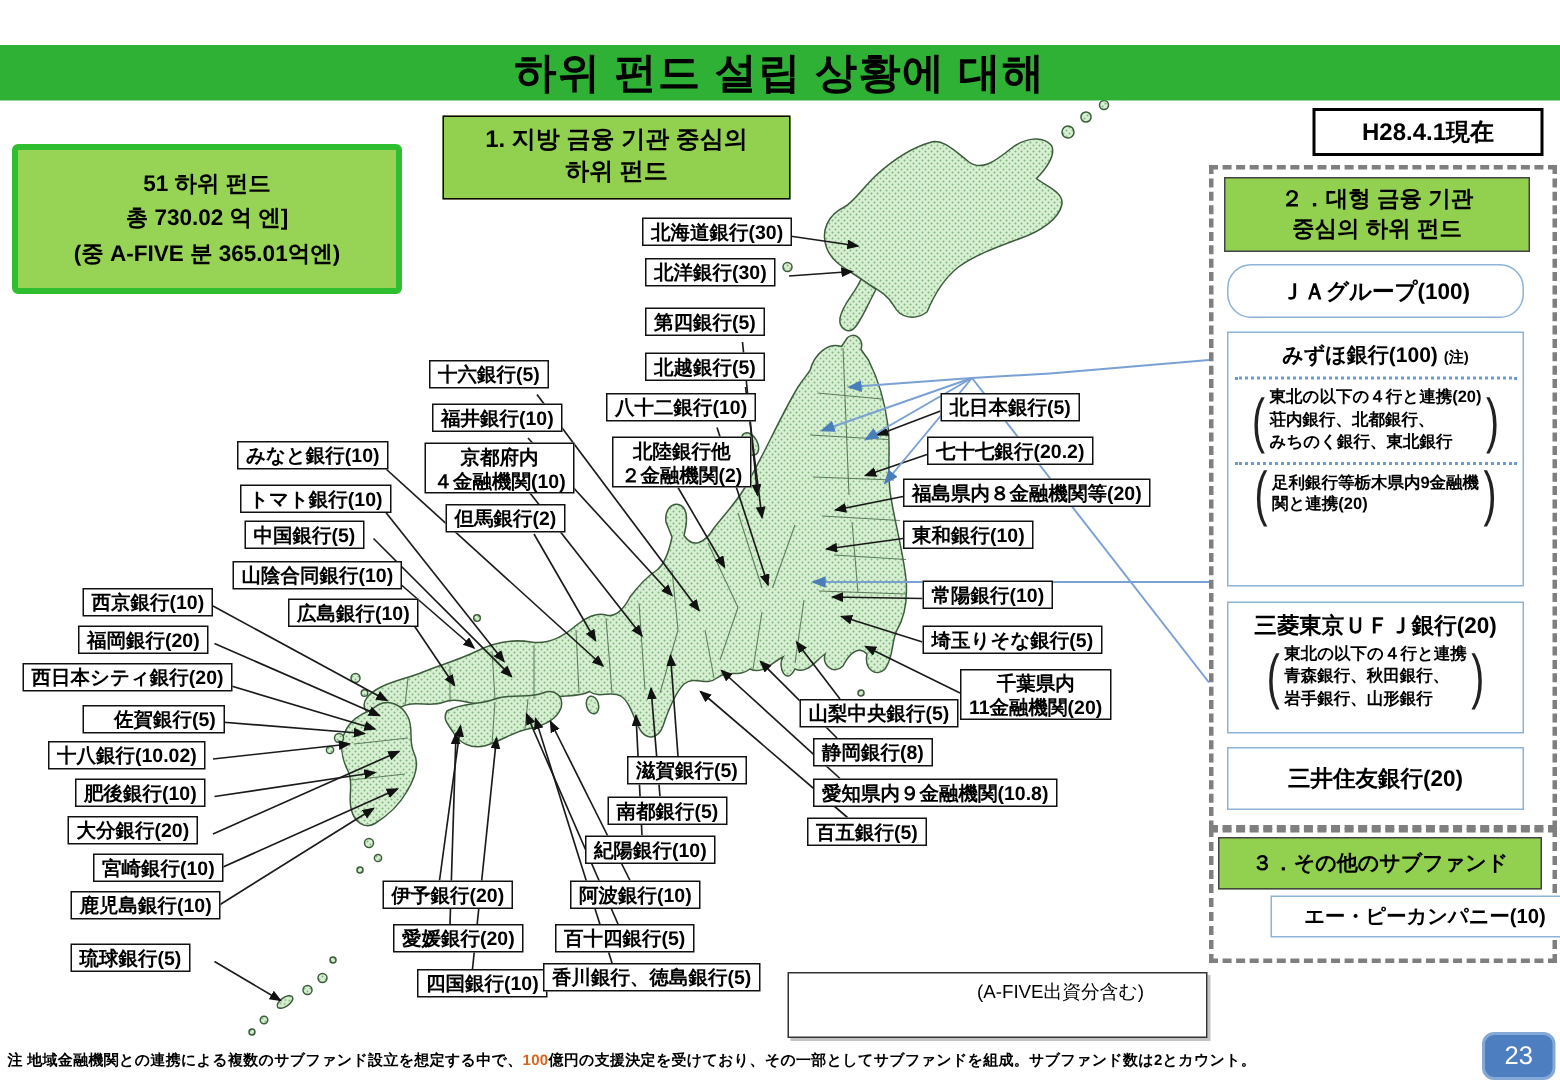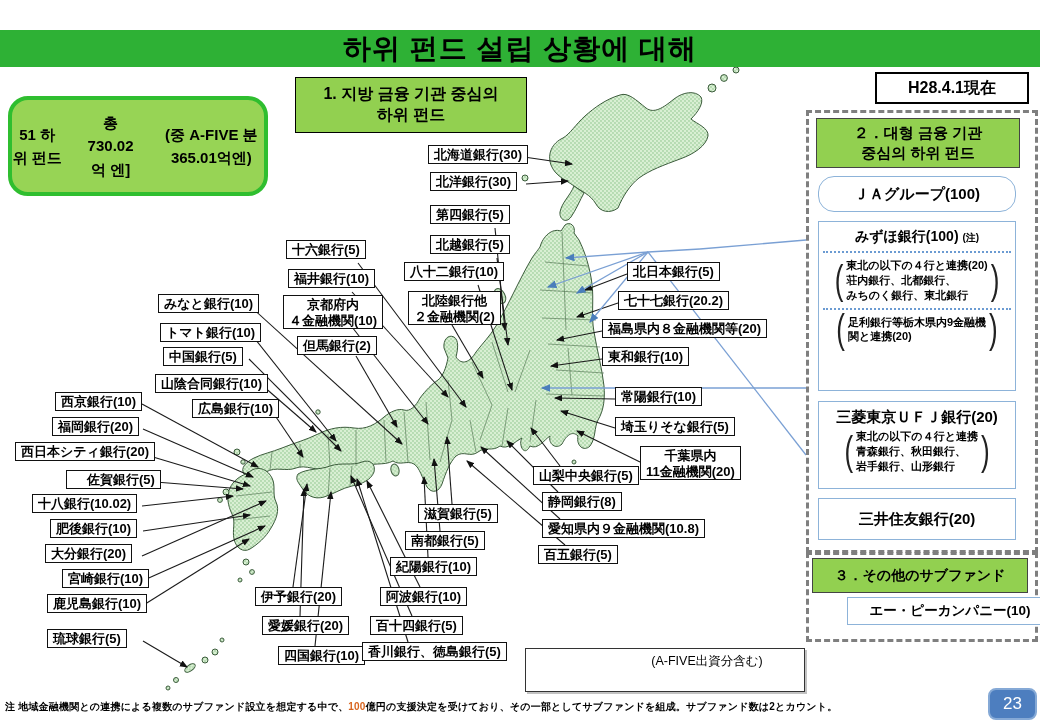--- a/index.html
+++ b/index.html
@@ -6,23 +6,23 @@
   body{
     width:1040px;height:720px;position:relative;overflow:hidden;background:#fff;
     font-family:"Liberation Sans","DejaVu Sans",sans-serif;color:#000;
   }
   
   .title-bar{position:absolute;left:0;top:30px;width:1040px;height:37px;background:#2eb135;
     display:flex;align-items:center;justify-content:center;font-size:28px;font-weight:bold;letter-spacing:1px;}
   .date-box{position:absolute;left:875px;top:72px;width:150px;height:28px;border:2px solid #000;background:#fff;
     display:flex;align-items:center;justify-content:center;font-size:16px;font-weight:bold;}
   
-  .summary-box{position:absolute;left:8px;top:96px;width:252px;height:92px;border:4px solid #2fbe2f;border-radius:20px;
-    background:#97d455;display:flex;flex-direction:row;align-items:center;justify-content:center;
-    font-size:15px;font-weight:bold;line-height:1.55;text-align:center;gap:16px;}
+  .summary-box{position:absolute;left:8px;top:96px;width:252px;height:92px;border:4px solid #2fbe2f;border-radius:4px;
+    background:#97d455;display:flex;flex-direction:column;align-items:center;justify-content:center;
+    font-size:15px;font-weight:bold;line-height:1.55;text-align:center;}
   
   .sec1-box{position:absolute;left:295px;top:77px;width:230px;height:54px;background:#92d050;border:1.5px solid #000;
     display:flex;flex-direction:column;align-items:center;justify-content:center;font-size:16px;font-weight:bold;line-height:1.3;}
   
   .dash-panel{position:absolute;border:3px dashed #7f7f7f;background:transparent;}
   .sec-head{position:absolute;background:#92d050;border:1.5px solid #444;display:flex;flex-direction:column;
     align-items:center;justify-content:center;font-weight:bold;text-align:center;}
   .blue-box{position:absolute;left:818px;width:198px;background:#fff;border:1.5px solid #8db3d9;box-sizing:border-box;}
   .bb-title{font-size:14px;font-weight:bold;text-align:center;padding-top:6px;}
   .bb-center{display:flex;align-items:center;justify-content:center;height:100%;font-size:15px;font-weight:bold;}
@@ -220,21 +220,21 @@
 ４金融機関(10)</div>
     <div class="bank-label" style="left: 297px; top: 336px;">但馬銀行(2)</div>
     <div class="bank-label" style="left: 158px; top: 294px;">みなと銀行(10)</div>
     <div class="bank-label" style="left: 160px; top: 323px;">トマト銀行(10)</div>
     <div class="bank-label" style="left: 163px; top: 347px;">中国銀行(5)</div>
     <div class="bank-label" style="left: 155px; top: 374px;">山陰合同銀行(10)</div>
     <div class="bank-label" style="left: 192px; top: 399px;">広島銀行(10)</div>
     <div class="bank-label" style="left: 55px; top: 392px;">西京銀行(10)</div>
     <div class="bank-label" style="left: 52px; top: 417px;">福岡銀行(20)</div>
     <div class="bank-label" style="left: 15px; top: 442px;">西日本シティ銀行(20)</div>
-    <div class="bank-label" style="left: 66px; top: 470px; padding-left: 20px;">佐賀銀行(5)</div>
+    <div class="bank-label" style="left: 55px; top: 470px; padding-left: 20px;">佐賀銀行(5)</div>
     <div class="bank-label" style="left: 32px; top: 494px;">十八銀行(10.02)</div>
     <div class="bank-label" style="left: 50px; top: 519px;">肥後銀行(10)</div>
     <div class="bank-label" style="left: 45px; top: 544px;">大分銀行(20)</div>
     <div class="bank-label" style="left: 62px; top: 569px;">宮崎銀行(10)</div>
     <div class="bank-label" style="left: 47px; top: 594px;">鹿児島銀行(10)</div>
     <div class="bank-label" style="left: 47px; top: 629px;">琉球銀行(5)</div>
     <div class="bank-label" style="left: 255px; top: 587px;">伊予銀行(20)</div>
     <div class="bank-label" style="left: 262px; top: 616px;">愛媛銀行(20)</div>
     <div class="bank-label" style="left: 278px; top: 646px;">四国銀行(10)</div>
     <div class="bank-label" style="left: 362px; top: 642px;">香川銀行、徳島銀行(5)</div>

